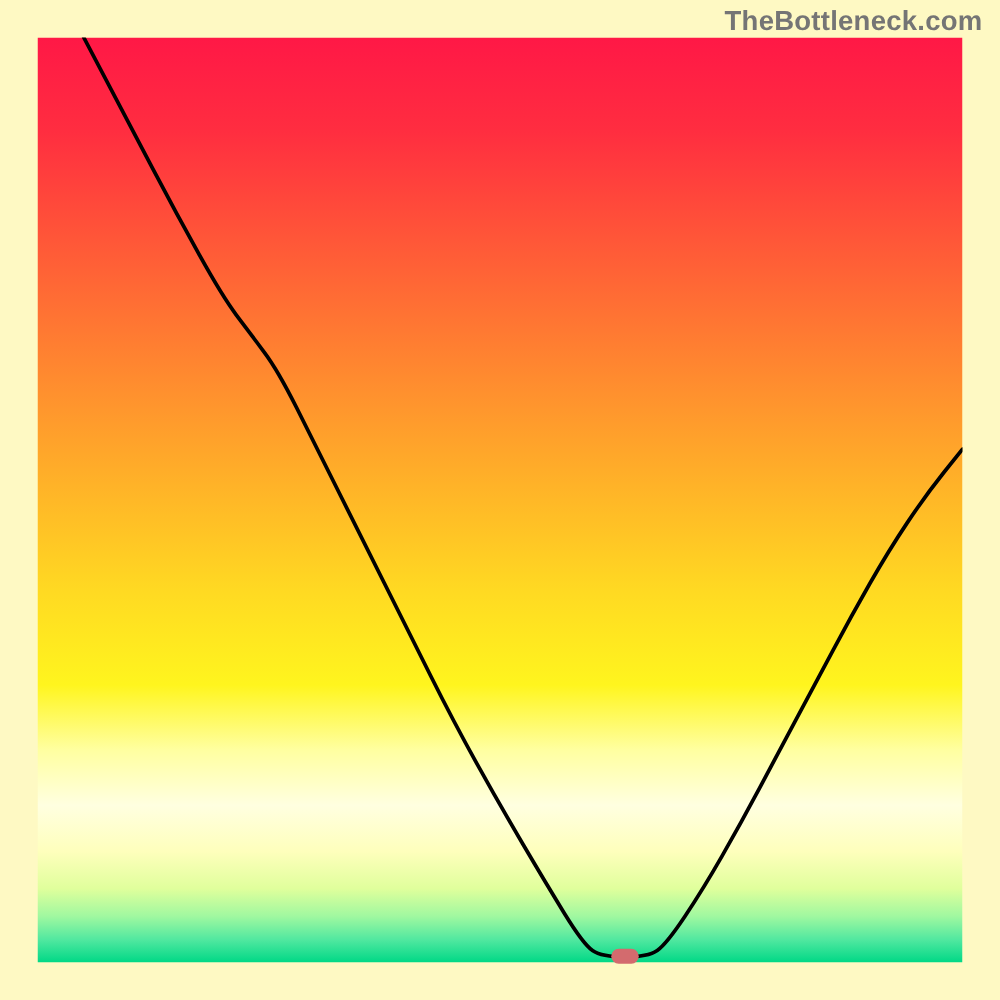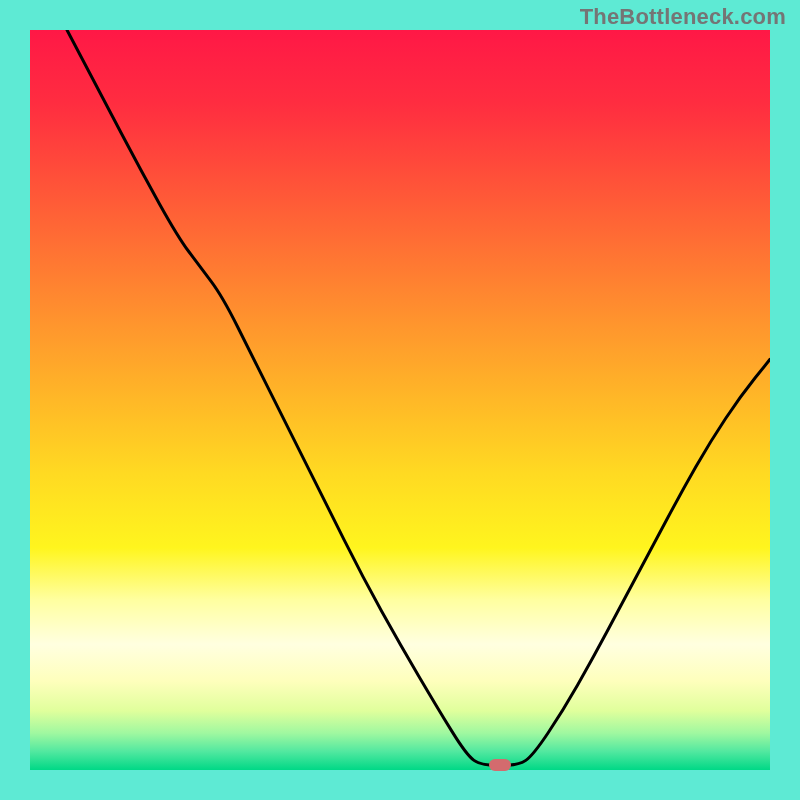--- a/index.html
+++ b/index.html
@@ -7,21 +7,21 @@
     padding: 0;
     width: 800px;
     height: 800px;
     background: #000;
     overflow: hidden;
   }
   .container {
     position: relative;
     width: 800px;
     height: 800px;
-    background: #5eead4;
+    background: #fef9c3;
   }
   .watermark {
     position: absolute;
     top: 4px;
     right: 14px;
     font-family: Arial, Helvetica, sans-serif;
     font-size: 22px;
     font-weight: bold;
     color: #757575;
     letter-spacing: 0.2px;

